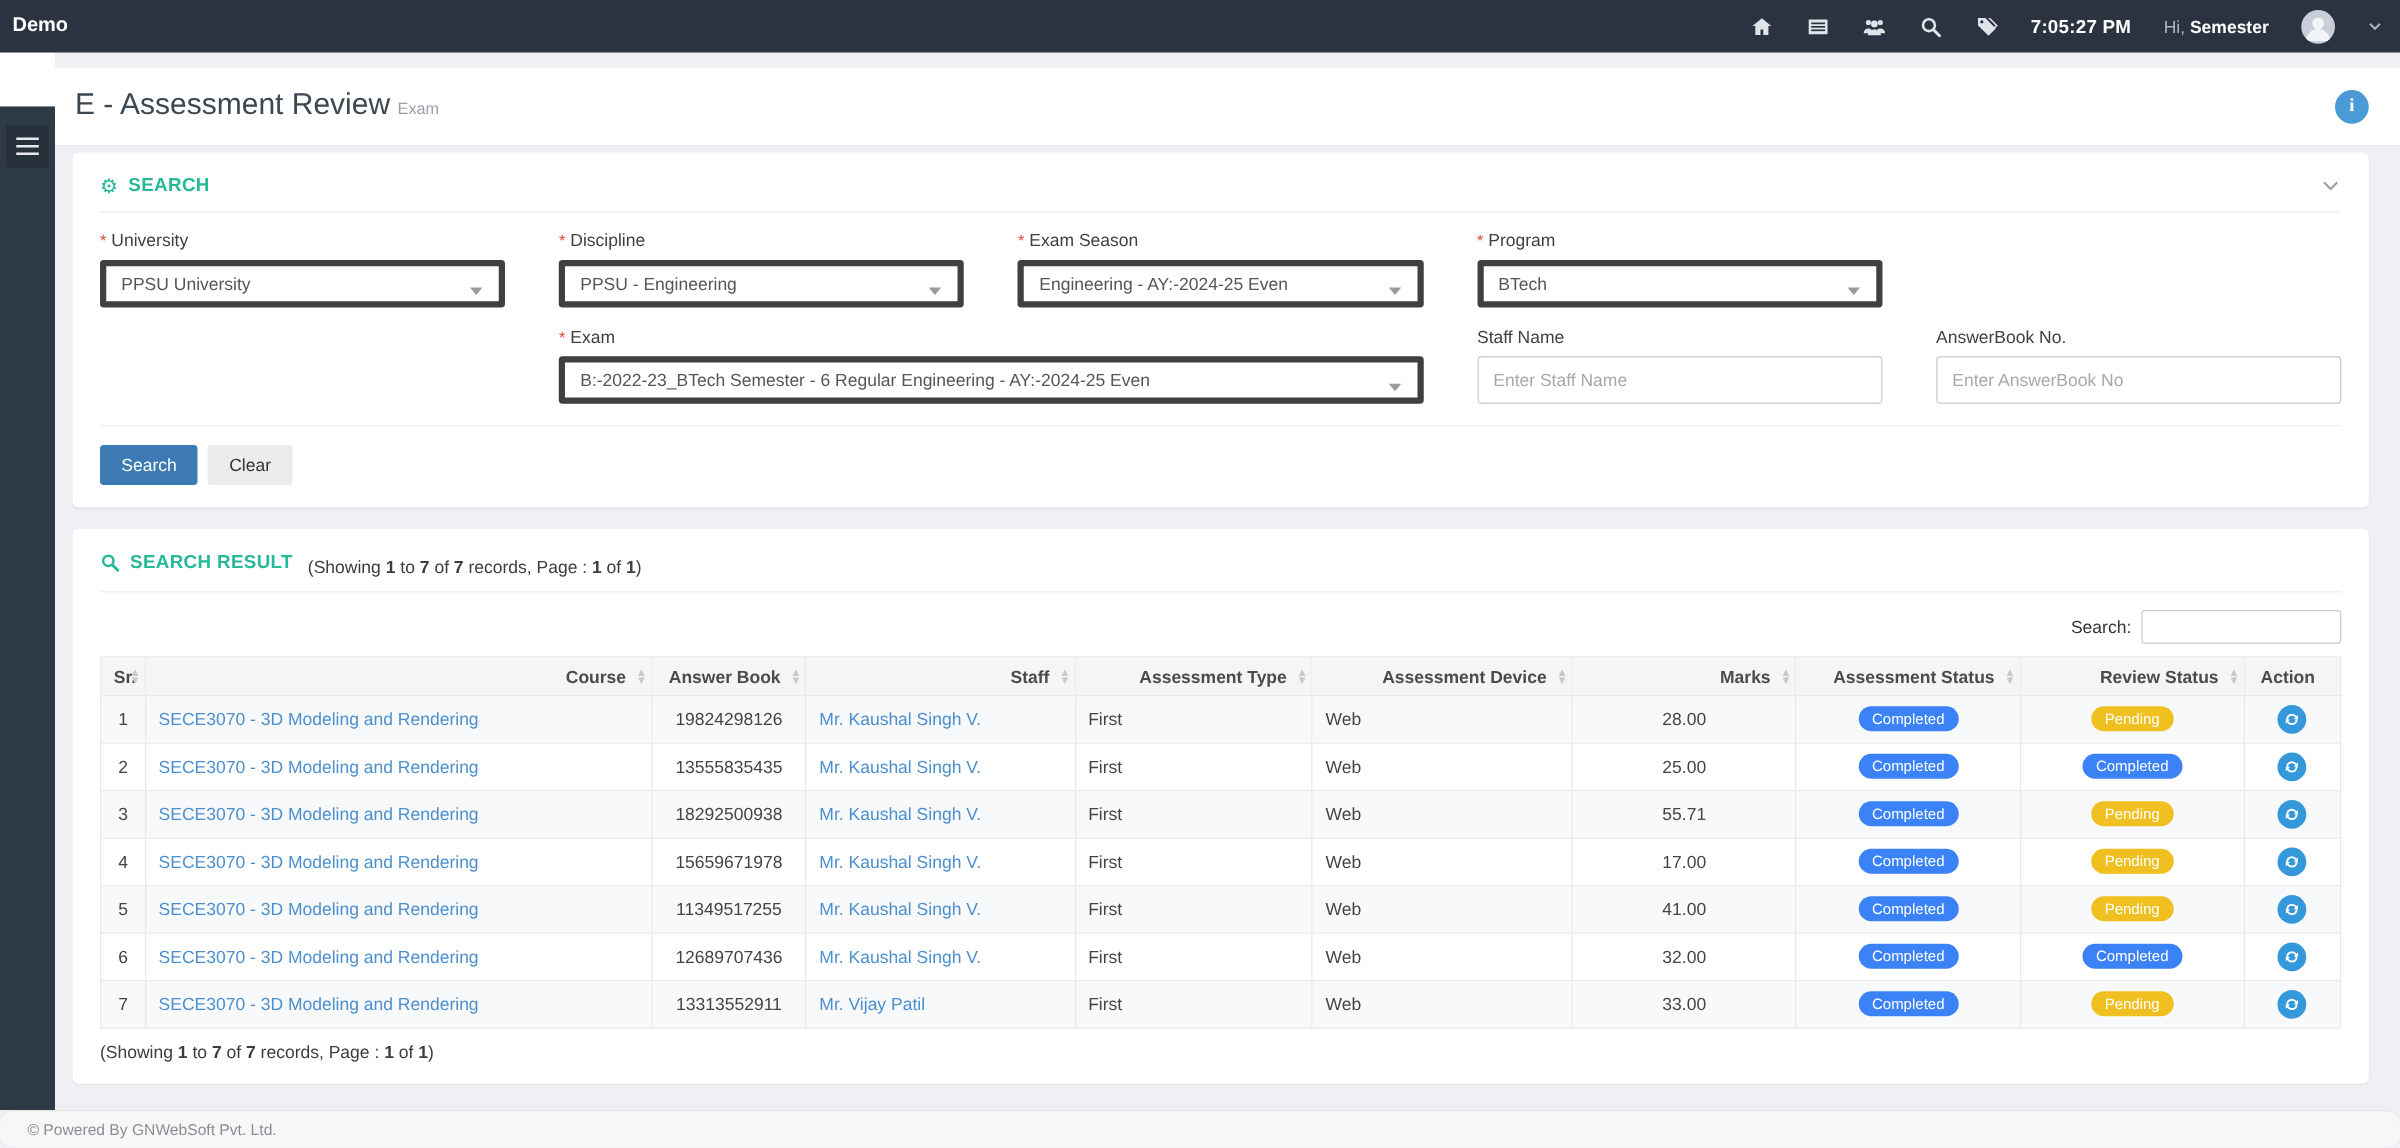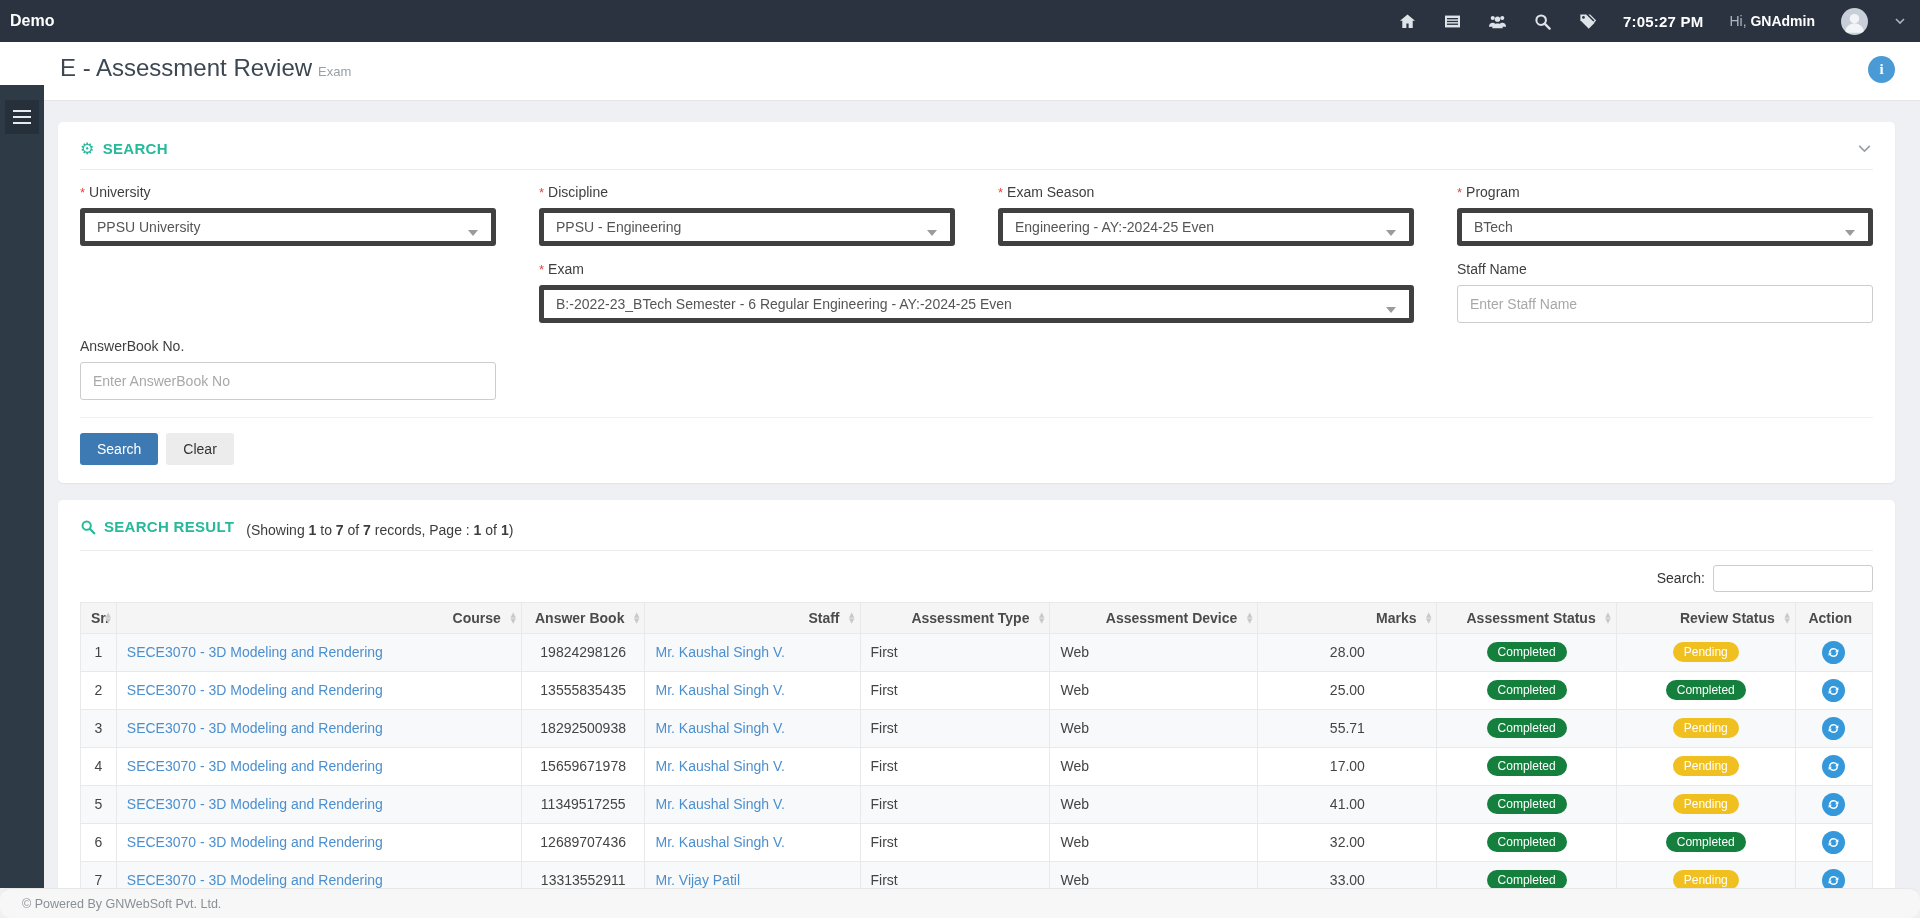--- a/index.html
+++ b/index.html
@@ -20,21 +20,21 @@
   .nav-right { display:flex; align-items:center; gap:26px; }
   .nav-ic { width:19px; height:19px; color:#dfe4ea; display:inline-flex; cursor:pointer; }
   .nav-ic svg { width:100%; height:100%; }
   .nav-time { color:#fff; font-weight:bold; font-size:15px; letter-spacing:.2px; }
   .nav-user { color:#aeb6c0; font-size:14px; }
   .nav-user b { color:#fff; }
   .avatar { width:27px; height:27px; border-radius:50%; background:#c9cfd8; overflow:hidden; display:inline-flex; align-items:flex-end; justify-content:center; cursor:pointer; }
   .caret-down { display:inline-flex; width:12px; height:12px; color:#aab4bf; cursor:pointer; }
   
   .titlebar {
-    position:absolute; top:38px; left:0; width:100%; height:63px;
+    position:absolute; top:54px; left:0; width:100%; height:63px;
     background:#fff; border-bottom:1px solid #e4e6e9; z-index:10;
   }
   .page-title { position:absolute; left:60px; top:16px; font-size:24px; color:#3c4752; font-weight:400; }
   .page-sub { font-size:13px; color:#9aa0a6; font-weight:400; margin-left:6px; }
   .info-btn {
     position:absolute; right:25px; top:18px; width:27px; height:27px; border-radius:50%;
     background:#4a9bd5; color:#fff; font-family:"Liberation Serif", serif; font-weight:bold;
     font-size:15px; display:flex; align-items:center; justify-content:center; cursor:pointer;
   }
   
@@ -48,21 +48,21 @@
   
   .content { position:absolute; left:44px; top:105px; right:0; bottom:30px; padding:17px 25px 0 14px; }
   .panel { background:#fff; border-radius:5px; box-shadow:0 1px 2px rgba(0,0,0,.06); padding:18px 22px 18px 22px; }
   .panel + .panel { margin-top:17px; }
   .panel-head { display:flex; align-items:center; }
   .panel-title { color:#26b99a; font-weight:bold; font-size:15px; letter-spacing:.3px; display:flex; align-items:center; gap:8px; }
   .gears { font-family:"DejaVu Sans", sans-serif; color:#26b99a; font-size:16px; line-height:1; }
   .hd-right { margin-left:auto; display:inline-flex; cursor:pointer; }
   .rule { border:none; border-top:1px solid #ecedee; margin:12px 0 14px 0; }
   
-  .fgrid { display:grid; grid-template-columns:repeat(4, 1fr); column-gap:43px; row-gap:15px; }
+  .fgrid { display:grid; grid-template-columns:repeat(5, 1fr); column-gap:43px; row-gap:15px; }
   .field label { display:block; font-size:14px; color:#3f3f3f; margin-bottom:8px; }
   .req { color:#e0493f; margin-right:4px; font-size:13px; }
   .sel {
     position:relative; height:38px; border:5px solid #404040; border-radius:3px; background:#fff;
     display:flex; align-items:center; padding:0 30px 0 12px; color:#555; cursor:pointer; font-size:14px;
     overflow:hidden; white-space:nowrap;
   }
   .sel::after {
     content:""; position:absolute; right:13px; top:17px;
     border-left:5px solid transparent; border-right:5px solid transparent; border-top:6px solid #9b9b9b;
@@ -91,21 +91,21 @@
   }
   .grid tbody tr:nth-child(odd) td { background:#f8f9fa; }
   .sort { position:absolute; right:5px; top:50%; transform:translateY(-50%); display:flex; flex-direction:column; line-height:6px; }
   .sort i { font-style:normal; font-size:7px; color:#c8c8c8; font-family:"DejaVu Sans", sans-serif; }
   .t-c { text-align:center;margin-top:44px; }
   .t-r { text-align:right; }
   a.lnk { color:#4c8fce; text-decoration:none; cursor:pointer; }
   .badge {
     display:inline-block; padding:4px 11px; border-radius:11px; color:#fff; font-size:12px; line-height:1;
   }
-  .badge.completed { background:#15803d; }
+  .badge.completed { background:#3b82f6; }
   .badge.pending { background:#f0c020; }
   .action-btn {
     width:23px; height:23px; border-radius:50%; background:#3498db; display:inline-flex;
     align-items:center; justify-content:center; cursor:pointer;
   }
   .action-btn svg { width:13px; height:13px; }
   .bottom-sum { margin-top:10px; }
   
   .footer {
     position:absolute; bottom:0; left:0; width:100%; height:30px; background:#f7f7f7;
@@ -154,21 +154,21 @@
     <span class="nav-ic">
       <svg viewBox="0 0 24 24" fill="currentColor">
           <path d="M10.4 3H3v7.4L13.6 21l7.4-7.4z"></path>
           <circle cx="6.9" cy="6.9" r="1.7" fill="#2a333f"></circle>
           <path d="M13.2 3h2.2L23 10.6l-6.5 6.5-1.1-1.1 5.4-5.4z"></path>
         </svg>
     </span>
     <span class="nav-time">7:05:27 PM</span>
     <span class="nav-user">
       <span>Hi,</span>
-      <b>GNAdmin</b>
+      <b>Semester</b>
     </span>
     <span class="avatar">
       <svg viewBox="0 0 24 24" width="27" height="27">
           <circle cx="12" cy="9.5" r="4.2" fill="#f2f4f7"></circle>
           <path d="M3.5 22a8.5 8.5 0 0 1 17 0z" fill="#f2f4f7"></path>
         </svg>
     </span>
     <span class="caret-down">
       <svg viewBox="0 0 12 12" fill="none" stroke="currentColor" stroke-width="1.6">
           <path d="M2 4l4 4 4-4"></path>

